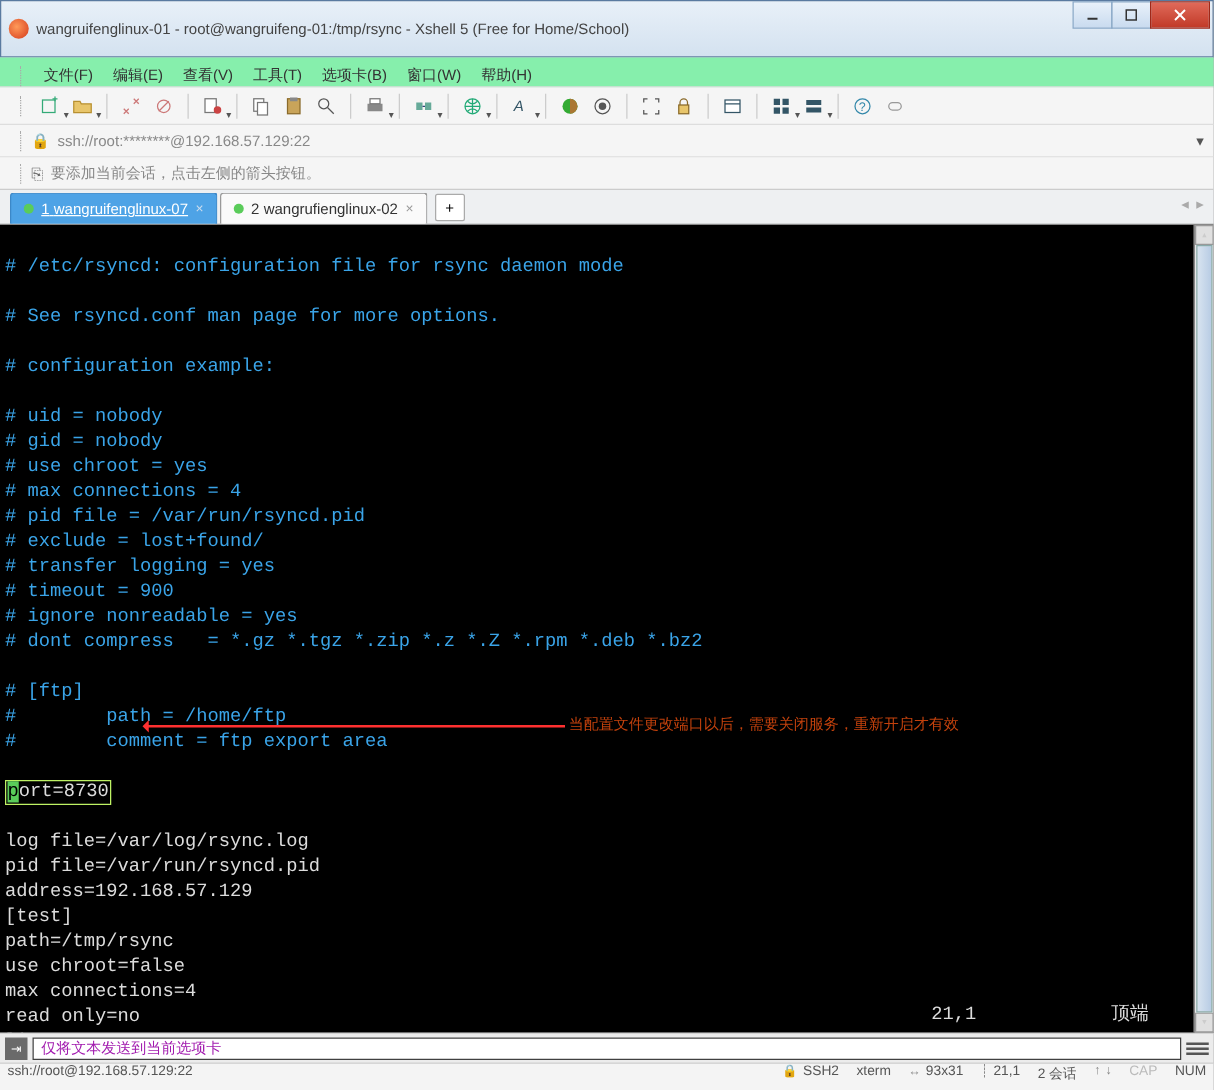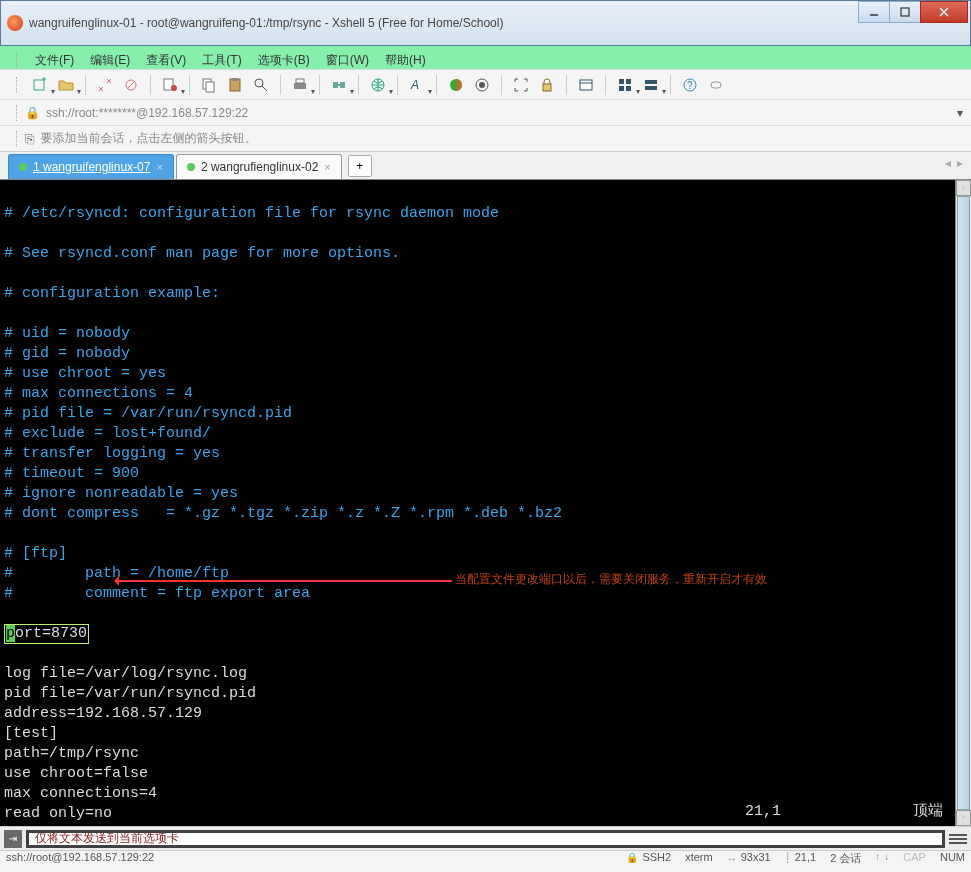--- a/index.html
+++ b/index.html
@@ -163,33 +163,33 @@
   width:335px;
   background:#ff3030;
 }
 .annot-arrow::before{
   content:"";
   position:absolute; left:-8px; top:-4px;
   border:5px solid transparent; border-right-color:#ff3030;
 }
 .annot-text { position:absolute; left:455px; top:390px; color:#c2410c; font-family:Liberation Mono, monospace; font-size:12px; white-space:nowrap; }
 .vim-pos { position:absolute; right:190px; bottom:4px; }
-.vim-top { position:absolute; right:28px; bottom:4px; }
+.vim-top { position:absolute; right:52px; bottom:4px; }
 
 
 .inputbar {
   height:24px;
   background:#ececec;
   border-top:1px solid #ccc;
   display:flex; align-items:center;
   padding:0 4px;
 }
 .input-icon { width:18px; height:18px; background:#6a6a6a; display:flex; align-items:center; justify-content:center; color:#fff; font-size:10px; margin-right:4px;}
 .input-field {
-  flex:1; height:18px; border:3px solid #404040; background:#fff; color:#7f1d1d; padding:0 6px;
+  flex:1; height:18px; border:1px solid #404040; background:#fff; color:#a21caf; padding:0 6px;
   font-size:12px; display:flex; align-items:center;
 }
 .input-menu { width:18px; height:18px; margin-left:4px; display:flex; flex-direction:column; justify-content:center; gap:2px;}
 .input-menu span{ height:2px; background:#555;}
 
 
 .statusbar {
   height:22px;
   background:#f4f4f4;
   border-top:1px solid #ccc;

